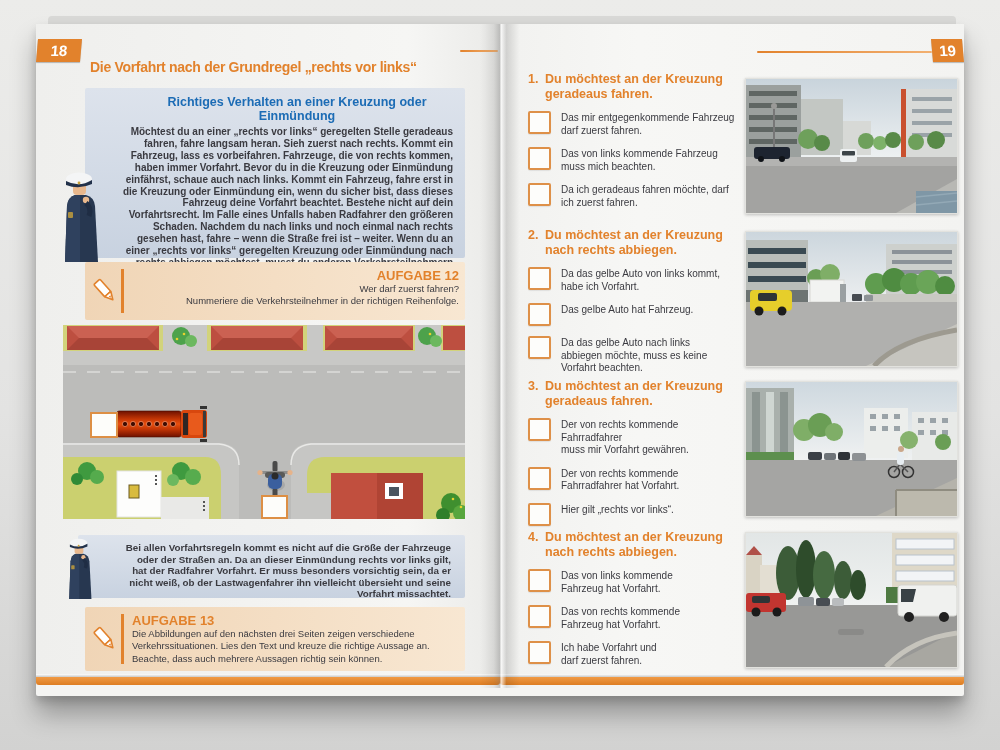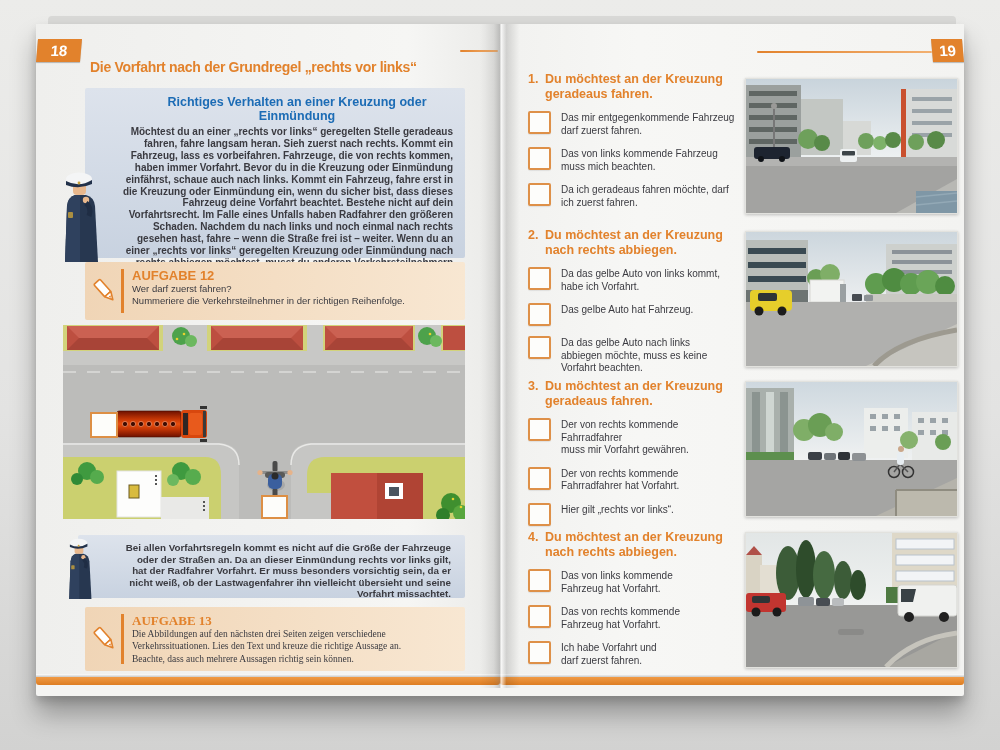--- a/index.html
+++ b/index.html
@@ -26,22 +26,22 @@
   .bluebox{position:absolute;background:linear-gradient(180deg,#dde3ec,#c8d2e0);border-radius:2px;color:#3a3a40;}
   .intro{left:49px;top:64px;width:380px;height:170px;}
   .sec-head{padding-top:7px;text-align:center;color:#1c6cb5;font-weight:bold;font-size:12.5px;padding-left:44px;}
   .intro .body-text{padding:3px 12px 0 32px;}
   .body-text{font-size:10px;line-height:11.9px;text-align:right;font-weight:bold;}
   .tipbox{left:42px;top:511px;width:387px;height:63px;}
   .tipbox .body-text{padding:7px 14px 0 44px;font-size:9.8px;line-height:11.6px;}
   .officer{position:absolute;}
   
   .aufgabe{position:absolute;left:49px;width:380px;background:linear-gradient(90deg,#f0d5b6,#f8e7d2);border-radius:2px;}
-  .a12{top:238px;height:58px;}
-  .a13{top:583px;height:64px;font-family:Liberation Serif, serif;}
+  .a12{top:238px;height:58px;text-align:right;}
+  .a13{top:583px;height:64px;}
   .auf-bar{position:absolute;left:36px;top:7px;bottom:7px;width:3px;background:#e2822c;}
   .auf-pencil{position:absolute;left:6px;top:50%;margin-top:-14px;width:28px;height:28px;}
   .auf-content{margin-left:47px;padding:6px 6px 0 0;}
   .auf-label{color:#e2822c;font-weight:bold;font-size:13px;line-height:15px;}
   .auf-text{color:#3a3a40;font-size:9.5px;line-height:12.3px;white-space:pre-line;}
   
   .illu{position:absolute;left:27px;top:301px;width:402px;height:194px;}
   
   .question{position:absolute;left:28px;width:212px;}
   .q1{top:48px;}.q2{top:204px;}.q3{top:355px;}.q4{top:506px;}

